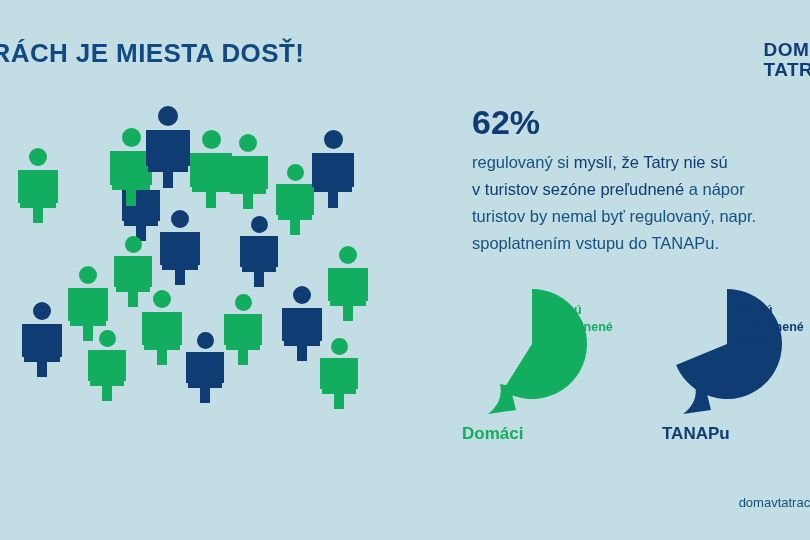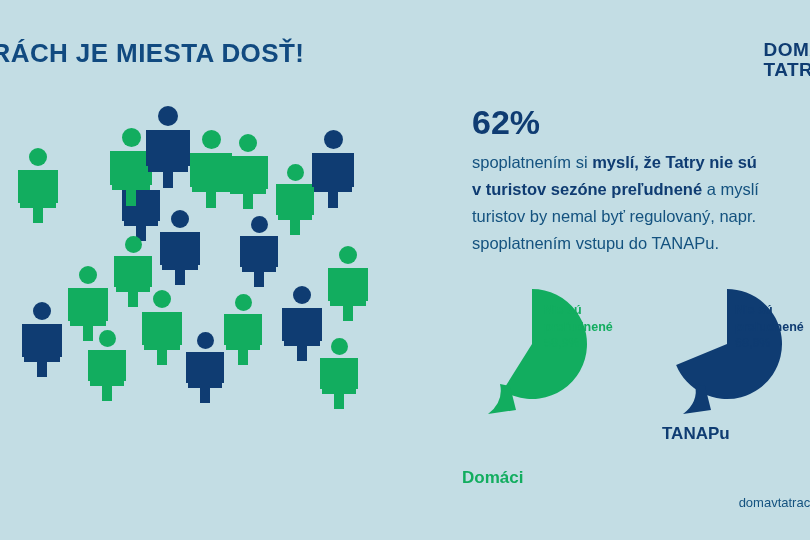--- a/index.html
+++ b/index.html
@@ -70,21 +70,21 @@
     color:#0f3c72;
     line-height:1.1;
     margin-bottom:8px;
   }
   .para {
     font-size:16.5px;
     line-height:1.62;
     color:#14527f;
     white-space:nowrap;
   }
-  .para b { color:#0f3c72; font-weight:bold; }
+  .para b { color:#0f3c72; font-weight:normal; }
 
   
   .chart { position:absolute; }
   .chart-svg { display:block; }
   .chart-caption {
     position:absolute;
     font-size:17px;
     font-weight:bold;
     white-space:nowrap;
   }
@@ -196,40 +196,40 @@
       </div>
       <div class="person" style="left: 320px; top: 250px; width: 38px;">
         <div class="head" style="height:17px;background:#12ad5f;width:17px;margin:0 auto;"></div>
         <div class="body" style="height:31px;background:#12ad5f;"></div>
       </div>
     </div>
 
   <div class="copy">
     <div class="big-pct">62%</div>
     <div class="para">
-      <span>spoplatnením si </span><b>myslí, že Tatry nie sú</b>
+      <span>regulovaný si </span><b>myslí, že Tatry nie sú</b>
     </div>
     <div class="para">
-      <b>v turistov sezóne preľudnené</b><span> a myslí</span>
+      <b>v turistov sezóne preľudnené</b><span> a nápor</span>
     </div>
     <div class="para">turistov by nemal byť regulovaný, napr.</div>
     <div class="para">spoplatnením vstupu do TANAPu.</div>
   </div>
 
   <div class="chart" style="left:470px; top:288px;">
     <svg class="chart-svg" width="130" height="128" viewBox="0 0 130 128">
       <path id="pie0" d="M 62 56 L 62 1 A 55 55 0 1 1 32.82188486312964 102.62228648467959 Z" fill="#12ad5f"></path>
       <path id="tail0" d="M 40 98 L 46 122 L 18 126 Q 34 114 30 96 Z" fill="#12ad5f"></path>
     </svg>
     <div class="chart-label" style="left: 74px; top: 14px; color: rgb(18, 173, 95);">
       <span class="lab-main">Nie sú</span>
       <span class="lab-main">preľudnené</span>
       <span class="lab-pct">58,9%</span>
     </div>
-    <div class="chart-caption" style="left: -8px; top: 136px; color: rgb(18, 173, 95); margin-top: 44px;">Domáci</div>
+    <div class="chart-caption" style="left: -8px; top: 136px; color: rgb(18, 173, 95);">Domáci</div>
   </div>
 
   <div class="chart" style="left:665px; top:288px;">
     <svg class="chart-svg" width="130" height="128" viewBox="0 0 130 128">
       <path id="pie1" d="M 62 56 L 62 1 A 55 55 0 1 1 11.120753624104829 76.8878502536991 Z" fill="#0f3c72"></path>
       <path id="tail1" d="M 40 98 L 46 122 L 18 126 Q 34 114 30 96 Z" fill="#0f3c72"></path>
     </svg>
     <div class="chart-label" style="left: 70px; top: 14px; color: rgb(15, 60, 114);">
       <span class="lab-main">Nie sú</span>
       <span class="lab-main">preľudnené</span>

